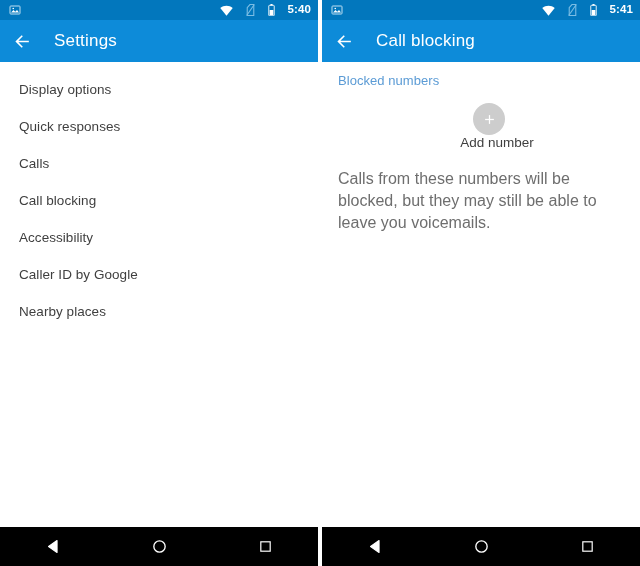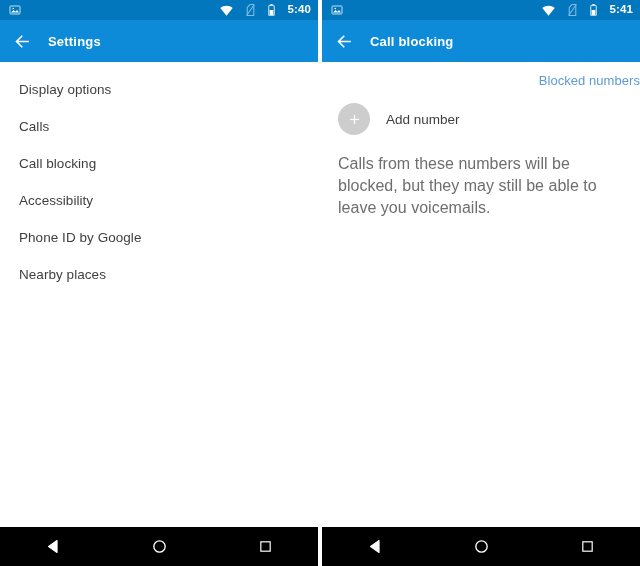--- a/index.html
+++ b/index.html
@@ -78,24 +78,24 @@
   .back-btn {
     width: 44px;
     height: 42px;
     display: flex;
     align-items: center;
     justify-content: center;
     cursor: pointer;
   }
   .app-title {
     color: #ffffff;
-    font-size: 13px;
-    font-weight: bold;
+    font-size: 17px;
+    font-weight: normal;
     letter-spacing: 0.2px;
-    margin-left: 4px;
+    margin-left: 10px;
   }
 
   
   .content {
     flex: 1 1 auto;
     background: #ffffff;
     position: relative;
     overflow: hidden;
   }
 
@@ -117,27 +117,27 @@
     color: #3f3f3f;
     letter-spacing: 0.05px;
   }
 
   
   .section-header {
     font-size: 13px;
     color: #5b9bd5;
     padding: 11px 0 0 16px;
     letter-spacing: 0.05px;
-    text-align: right;
   }
   .add-row {
     display: flex;
     align-items: center;
     padding: 15px 0 0 16px;
     cursor: pointer;
+    flex-direction: column;
   }
   .add-circle {
     width: 32px;
     height: 32px;
     border-radius: 50%;
     background: #cdcdcd;
     display: flex;
     align-items: center;
     justify-content: center;
     flex: 0 0 auto;
@@ -224,30 +224,33 @@
       </div>
       <div class="app-title">Settings</div>
     </div>
 
     <div class="content">
       <div class="settings-list">
         <div class="settings-item">
           <span class="settings-item-label">Display options</span>
         </div>
         <div class="settings-item">
+          <span class="settings-item-label">Quick responses</span>
+        </div>
+        <div class="settings-item">
           <span class="settings-item-label">Calls</span>
         </div>
         <div class="settings-item">
           <span class="settings-item-label">Call blocking</span>
         </div>
         <div class="settings-item">
           <span class="settings-item-label">Accessibility</span>
         </div>
         <div class="settings-item">
-          <span class="settings-item-label">Phone ID by Google</span>
+          <span class="settings-item-label">Caller ID by Google</span>
         </div>
         <div class="settings-item">
           <span class="settings-item-label">Nearby places</span>
         </div>
       </div>
     </div>
 
     <div class="nav-bar">
       <div class="nav-btn">
         <span>

